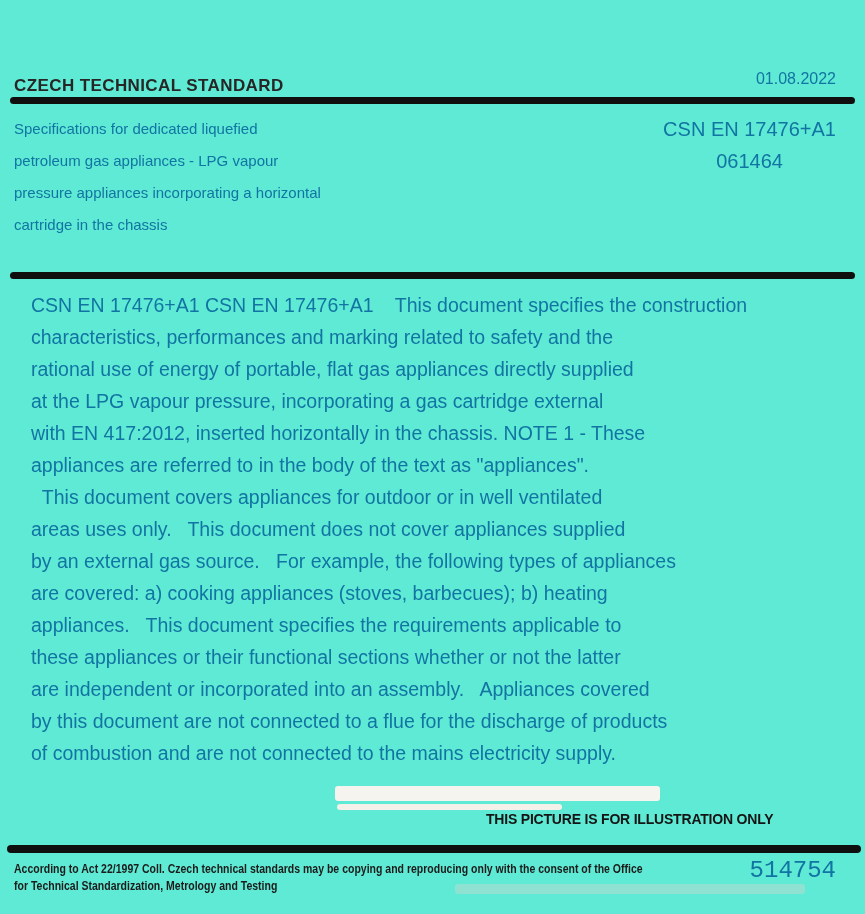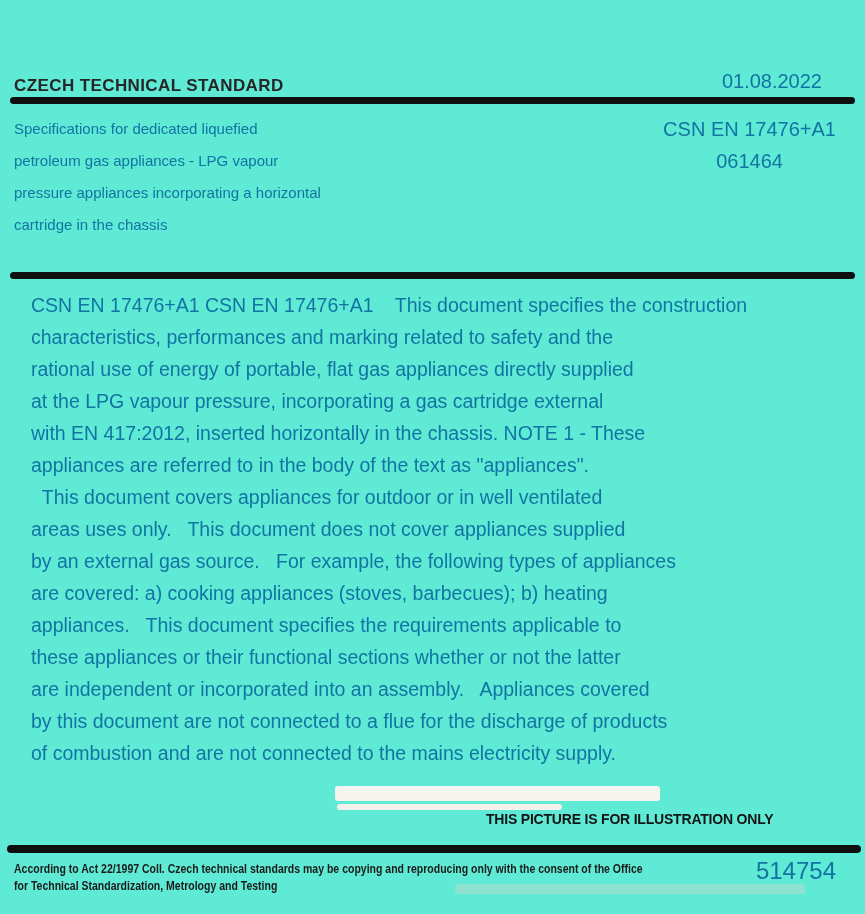--- a/index.html
+++ b/index.html
@@ -15,23 +15,23 @@
     position: absolute;
     left: 14px;
     top: 76px;
     font-size: 17px;
     font-weight: 700;
     color: #262626;
     letter-spacing: 0.4px;
   }
   .header-date {
     position: absolute;
-    right: 43px;
+    right: 29px;
     top: 70px;
-    font-size: 20px;
+    font-size: 16px;
     color: #1274a3;
   }
   .rule {
     position: absolute;
     background: #0f0f0f;
     border-radius: 4px;
   }
   .rule-1 { left: 10px; right: 10px; top: 97px; height: 7px; }
   .rule-2 { left: 10px; right: 10px; top: 272px; height: 7px; }
   .rule-3 { left: 7px;  right: 4px;  top: 845px; height: 8px; }
@@ -94,20 +94,21 @@
     transform: scaleX(0.84);
     transform-origin: left top;
     white-space: nowrap;
   }
   .footer-catalog {
     position: absolute;
     right: 29px;
     top: 857px;
     font-size: 24px;
     color: #1274a3;
+    font-family: Liberation Mono, monospace;
   }
 </style>
 </head>
 <body>
 
 <div class="page">
 
   <div class="header-label">CZECH TECHNICAL STANDARD</div>
 
   <div class="header-date">01.08.2022</div>

